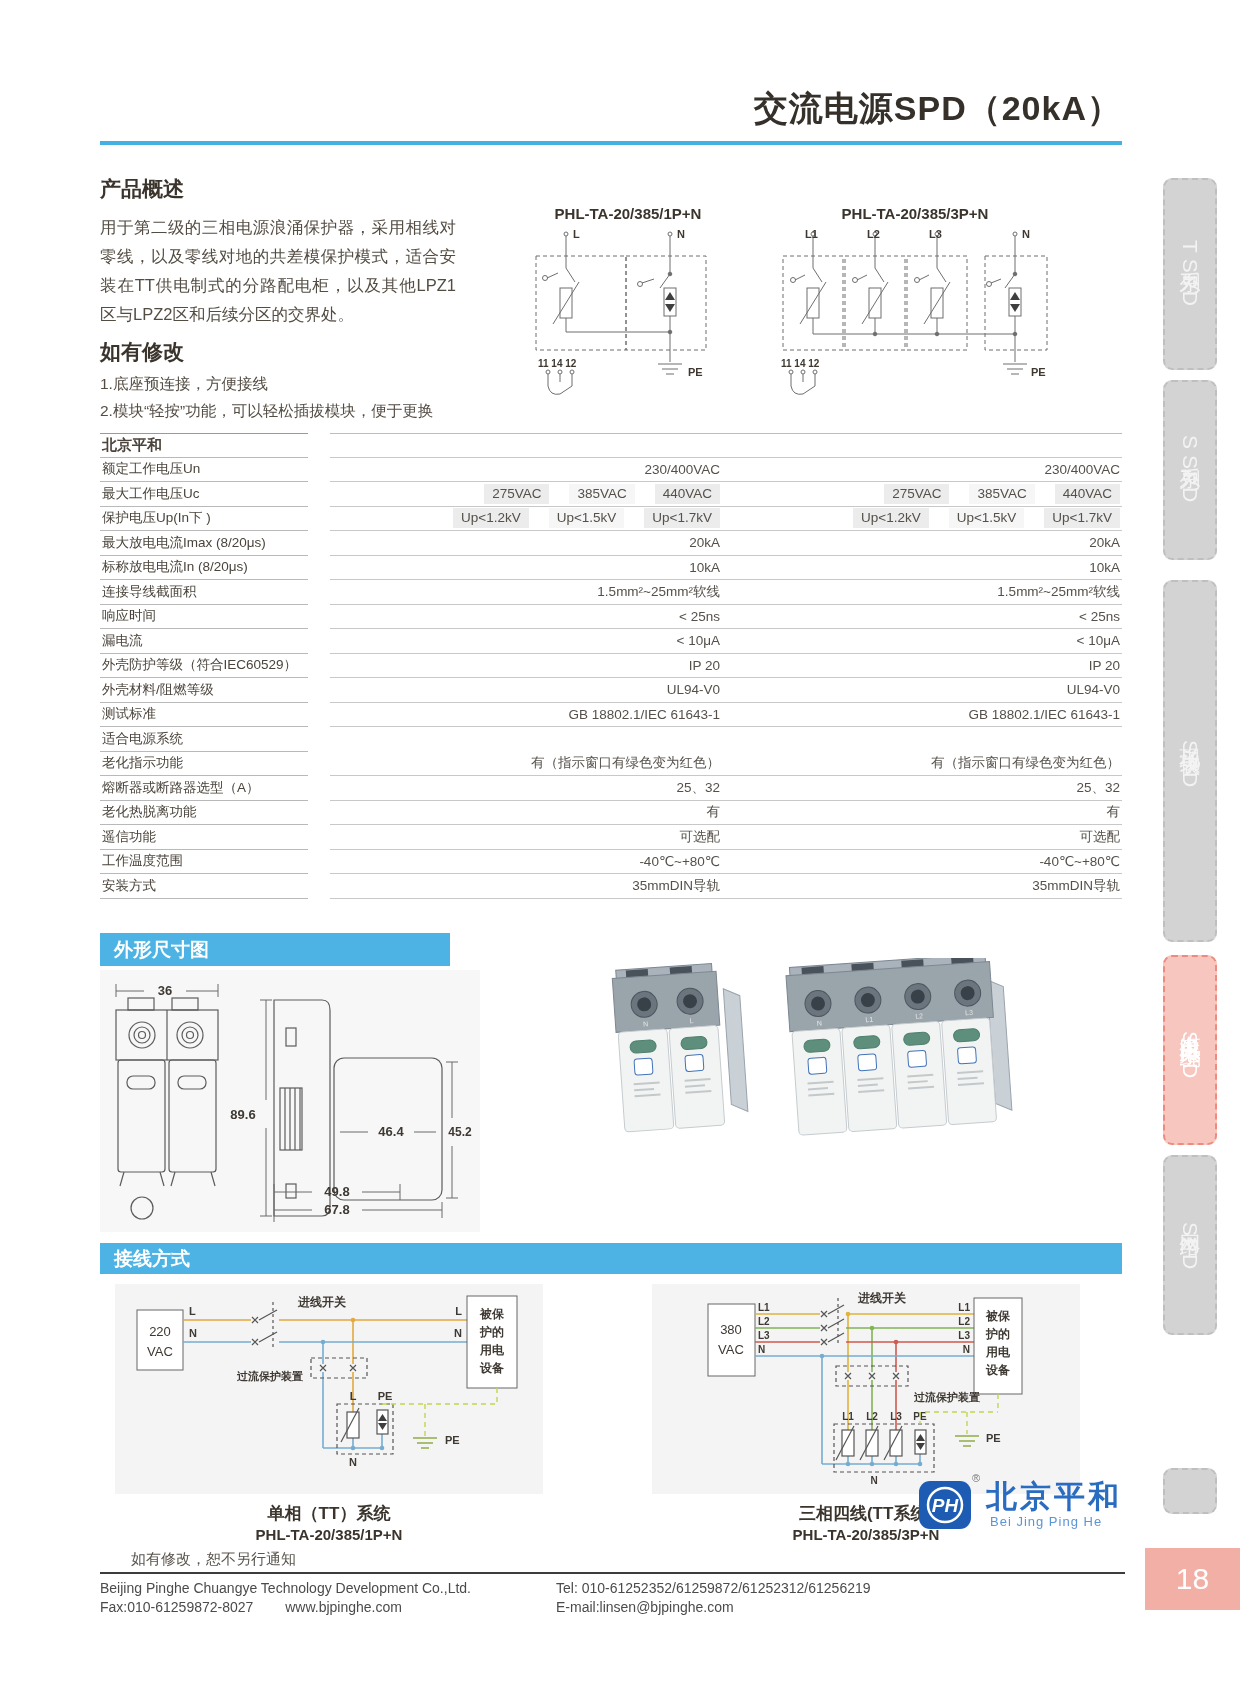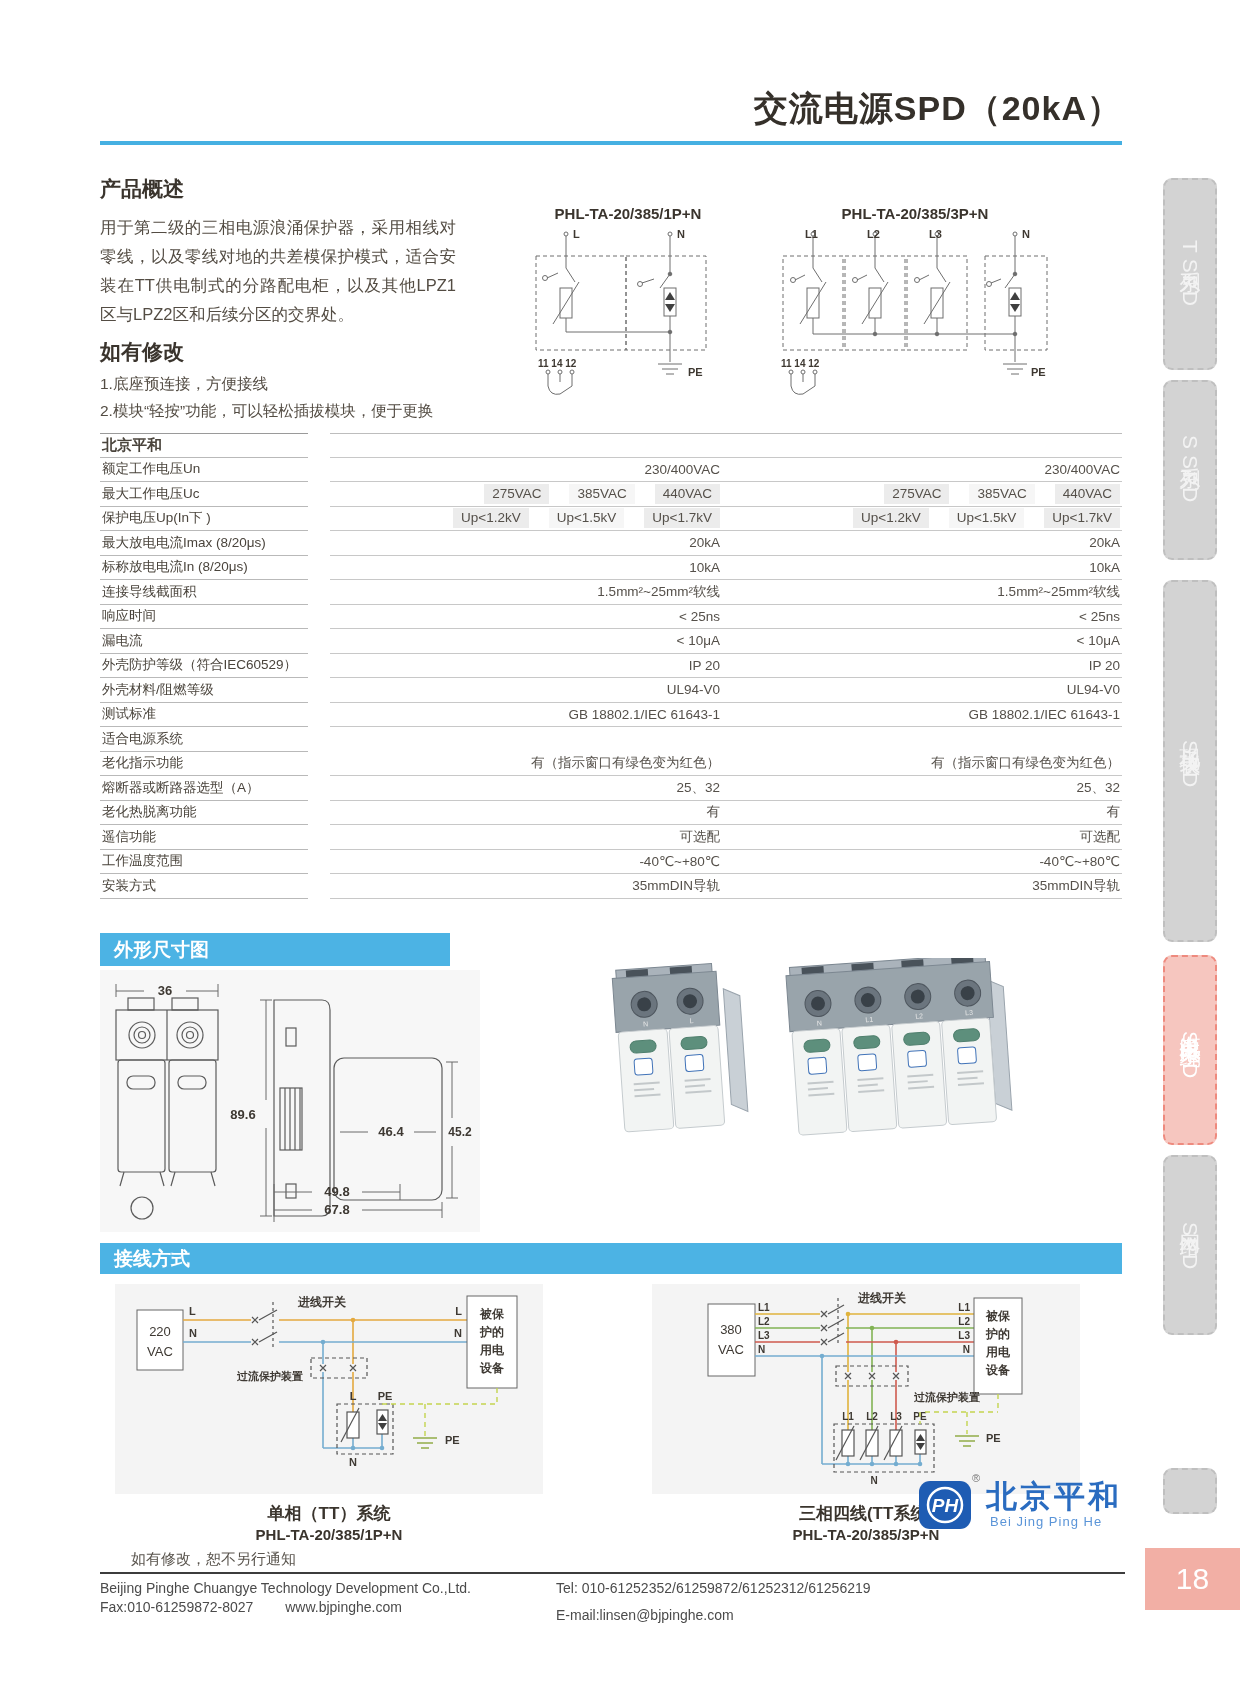--- a/index.html
+++ b/index.html
@@ -690,21 +690,21 @@
   <div class="wire-cap" style="left:652px;top:1526px;width:428px;font-size:15px;">PHL-TA-20/385/3P+N</div>
 
   <div class="foot-note">如有修改，恕不另行通知</div>
   <div class="foot-rule"></div>
   <div class="foot-line" style="left:100px;top:1580px;">Beijing Pinghe Chuangye Technology Development Co.,Ltd.</div>
   <div class="foot-line" style="left:100px;top:1599px;">
     <span>Fax:010-61259872-8027</span>
     <span style="margin-left:28px;">www.bjpinghe.com</span>
   </div>
   <div class="foot-line" style="left:556px;top:1580px;">Tel: 010-61252352/61259872/61252312/61256219</div>
-  <div class="foot-line" style="left:556px;top:1599px;margin-top:8px;">E-mail:linsen@bjpinghe.com</div>
+  <div class="foot-line" style="left:556px;top:1599px;">E-mail:linsen@bjpinghe.com</div>
 
   <svg class="abs" style="left:918px;top:1480px;" width="54" height="50" viewBox="0 0 54 50">
     <rect x="1" y="1" width="52" height="48" rx="11" fill="#1e5cb3"></rect>
     <circle cx="27" cy="25" r="17" fill="none" stroke="#ffffff" stroke-width="2.5"></circle>
     <text x="27" y="32" text-anchor="middle" font-size="19" font-weight="bold" font-style="italic" fill="#ffffff">PH</text>
   </svg>
   <div class="logo-reg">®</div>
   <div class="logo-cn">北京平和</div>
   <div class="logo-en">Bei Jing Ping He</div>
 

